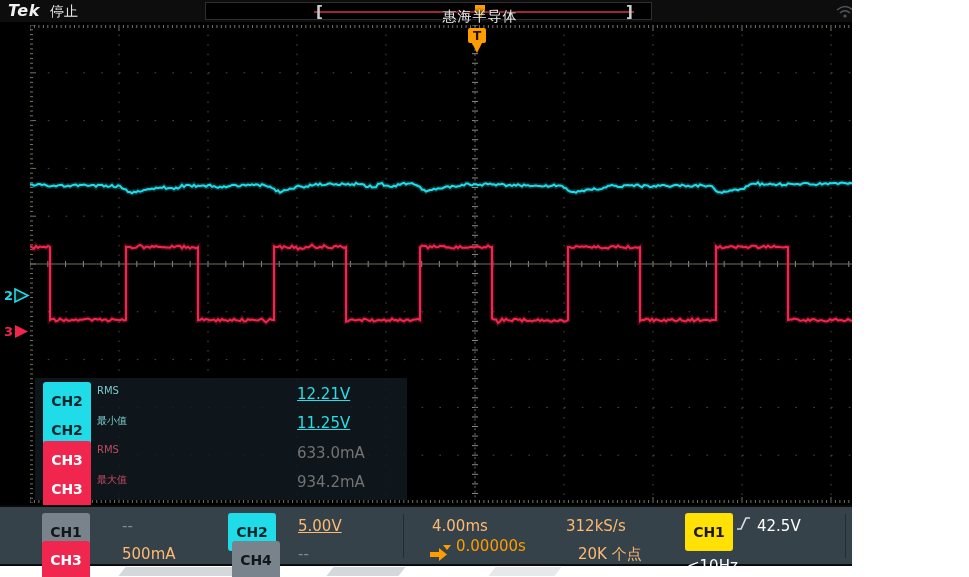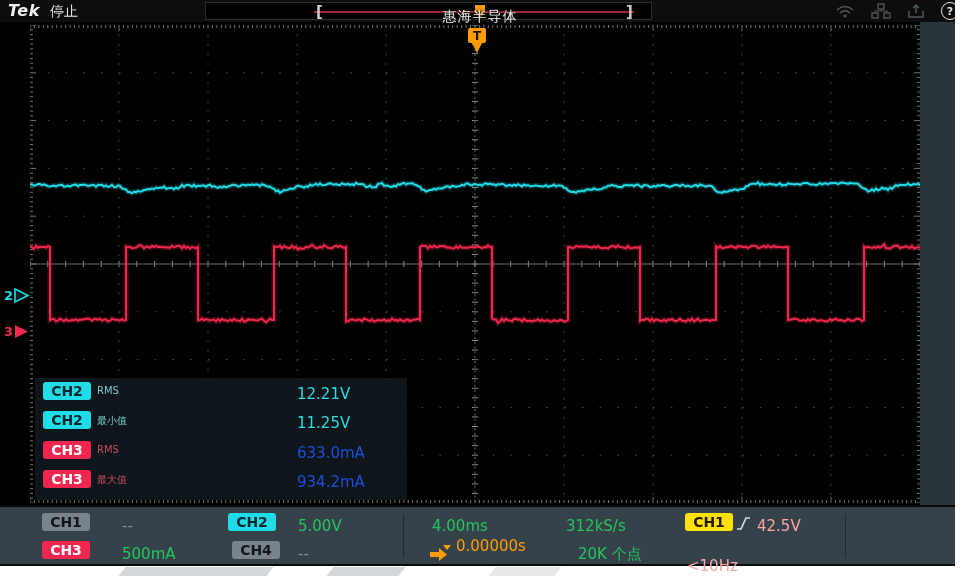--- a/index.html
+++ b/index.html
@@ -1,16 +1,16 @@
 <!DOCTYPE html>
 <html><head>
 <meta charset="utf-8">
 <style>
   html,body{margin:0;padding:0;background:#fff;}
-  .stage{position:relative;width:955px;height:577px;background:#ffffff;overflow:hidden;
+  .stage{position:relative;width:852px;height:577px;background:#ffffff;overflow:hidden;
          font-family:"DejaVu Sans","Liberation Sans",sans-serif;-webkit-font-smoothing:antialiased;}
   
   .topbar{position:absolute;left:0;top:0;width:969px;height:22px;background:#0d0d0d;z-index:6;}
   .brand{position:absolute;left:8px;top:1px;color:#f2f2f2;font-size:16px;font-weight:bold;letter-spacing:.5px;font-style:italic;}
   .runstate{position:absolute;left:50px;top:3px;color:#e8e8e8;font-size:14px;}
   .acqbar{position:absolute;left:205px;top:2px;width:447px;height:18px;background:#000;border:1px solid #2e2e2e;box-sizing:border-box;}
   .acqline{position:absolute;left:108px;top:8px;width:320px;height:2px;background:#a02733;}
   .bracket{position:absolute;top:0;color:#c7ccd0;font-size:15px;font-weight:bold;line-height:18px;}
   .br-l{left:110px;} .br-r{left:420px;}
   .acqflag{position:absolute;left:267px;top:1px;}
@@ -19,36 +19,36 @@
   .topicons{position:absolute;right:10px;top:2px;display:flex;gap:16px;align-items:center;}
   
   .screen{position:absolute;left:0;top:22px;width:969px;height:483px;background:#000;}
   .rightpanel{position:absolute;left:920px;top:0;width:49px;height:483px;background:#2a343b;}
   .grat{position:absolute;left:30px;top:3px;}
   .tflag{position:absolute;left:466px;top:5px;z-index:5;}
   .gmark{position:absolute;left:3px;z-index:5;}
   
   .measpanel{position:absolute;left:35px;top:378px;width:372px;height:122px;background:rgba(18,26,32,0.86);z-index:4;}
   .mrow{position:absolute;left:0;width:100%;height:26px;}
-  .badge{display:inline-block;min-width:34px;text-align:center;padding:0 7px;font-size:14px;font-weight:bold;border-radius:3px;line-height:18px;}
+  .badge{display:inline-block;min-width:34px;text-align:center;padding:10px 7px;font-size:14px;font-weight:bold;border-radius:3px;line-height:18px;}
   .b-cyan{background:#1fdce8;color:#04262a;}
   .b-red{background:#f0264e;color:#fff;text-align:center;}
   .b-gray{background:#79838b;color:#10161a;}
   .b-yellow{background:#ffe105;color:#1c1a02;}
   .mbadge{position:absolute;left:8px;top:0;}
   .mlabel{position:absolute;left:62px;top:3px;font-size:10px;}
   .mvalue{position:absolute;left:262px;top:3px;font-size:15px;}
-  .c-cyan{color:#29dde6;} .c-cyan-dim{color:#79c9cd;}
-  .c-red{color:#1d4ed8;} .c-red-dim{color:#c04a5e;}
+  .c-cyan{color:#29dde6;text-decoration:underline;} .c-cyan-dim{color:#79c9cd;}
+  .c-red{color:#737373;} .c-red-dim{color:#c04a5e;}
   
   .bottombar{position:absolute;left:0;top:505px;width:969px;height:61px;background:#36424a;
              border-top:2px solid #0a0a0a;border-bottom:2px solid #0a0a0a;box-sizing:border-box;z-index:6;}
-  .bb{position:absolute;font-size:15px;color:#22c55e;white-space:nowrap;}
+  .bb{position:absolute;font-size:15px;color:#fdba74;white-space:nowrap;}
   .dim{color:#808a90;}
-  .orange{color:#ff9d00;} .yellow{color:#fca5a5;}
+  .orange{color:#ff9d00;} .yellow{color:#ffffff;}
   .divider{position:absolute;top:7px;width:1px;height:44px;background:rgba(0,0,0,0.35);}
   
   .pagestrip{position:absolute;left:0;top:566px;width:969px;height:11px;background:#fff;}
   .swoosh{position:absolute;top:1px;height:9px;background:#c7cbce;transform:skewX(-38deg);opacity:.75;}
 </style>
 </head>
 <body>
 
 <div class="stage">
 

